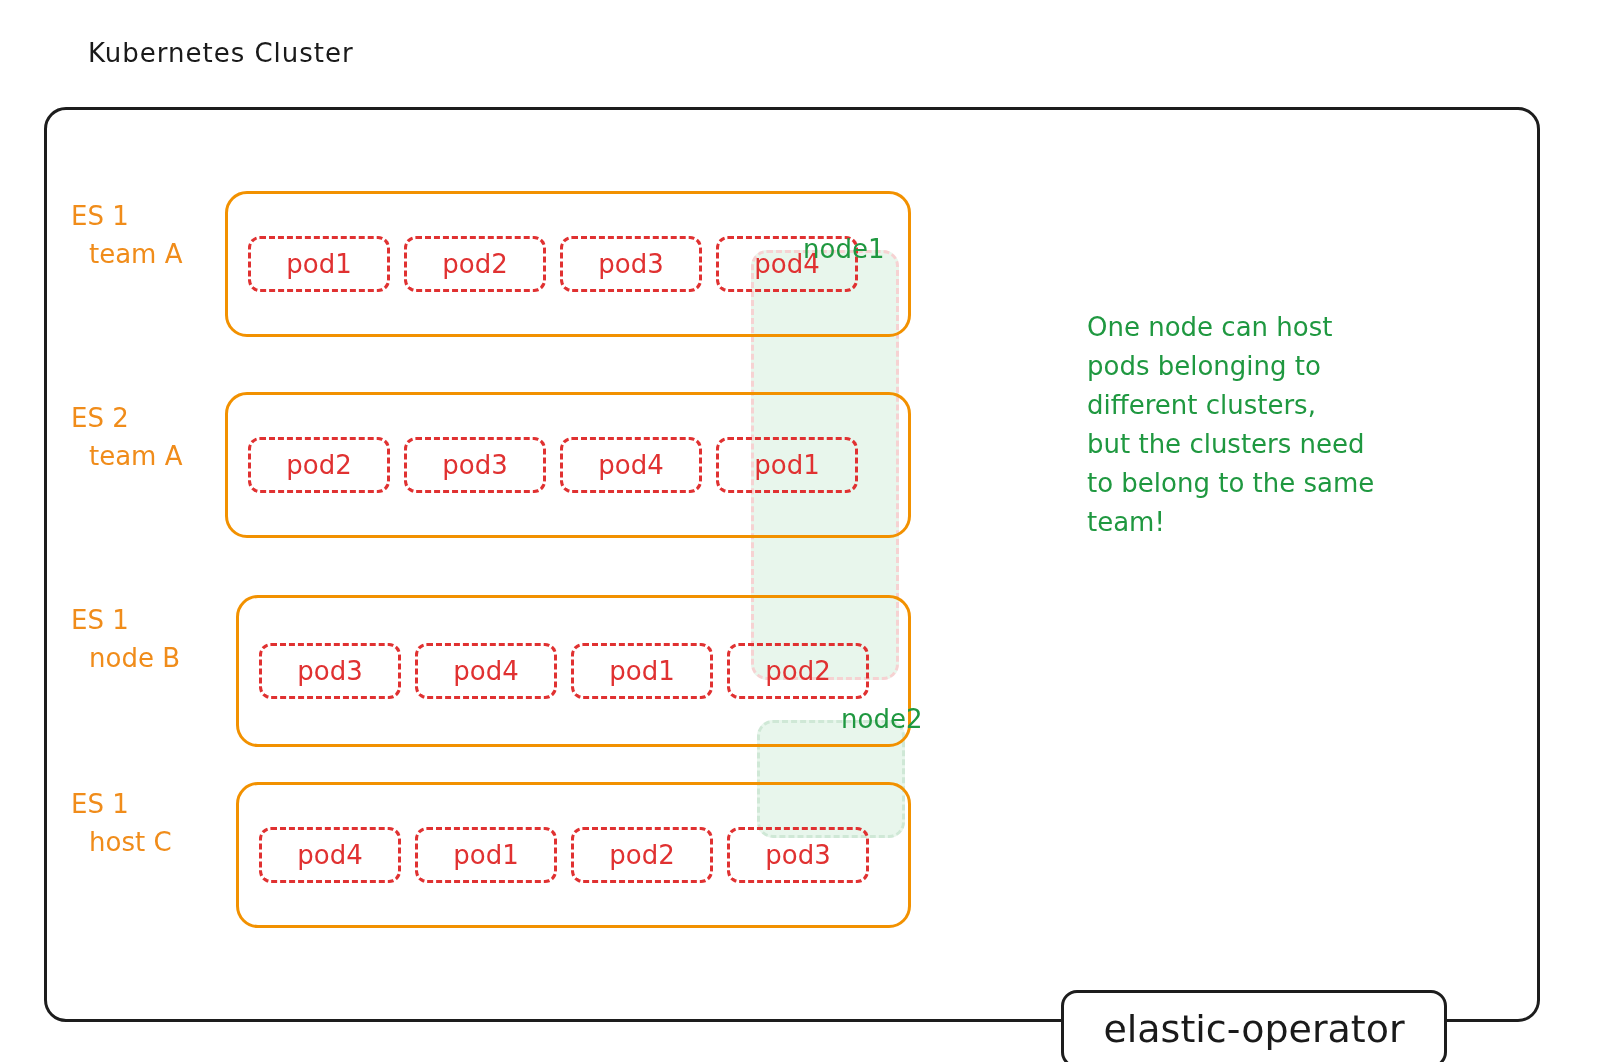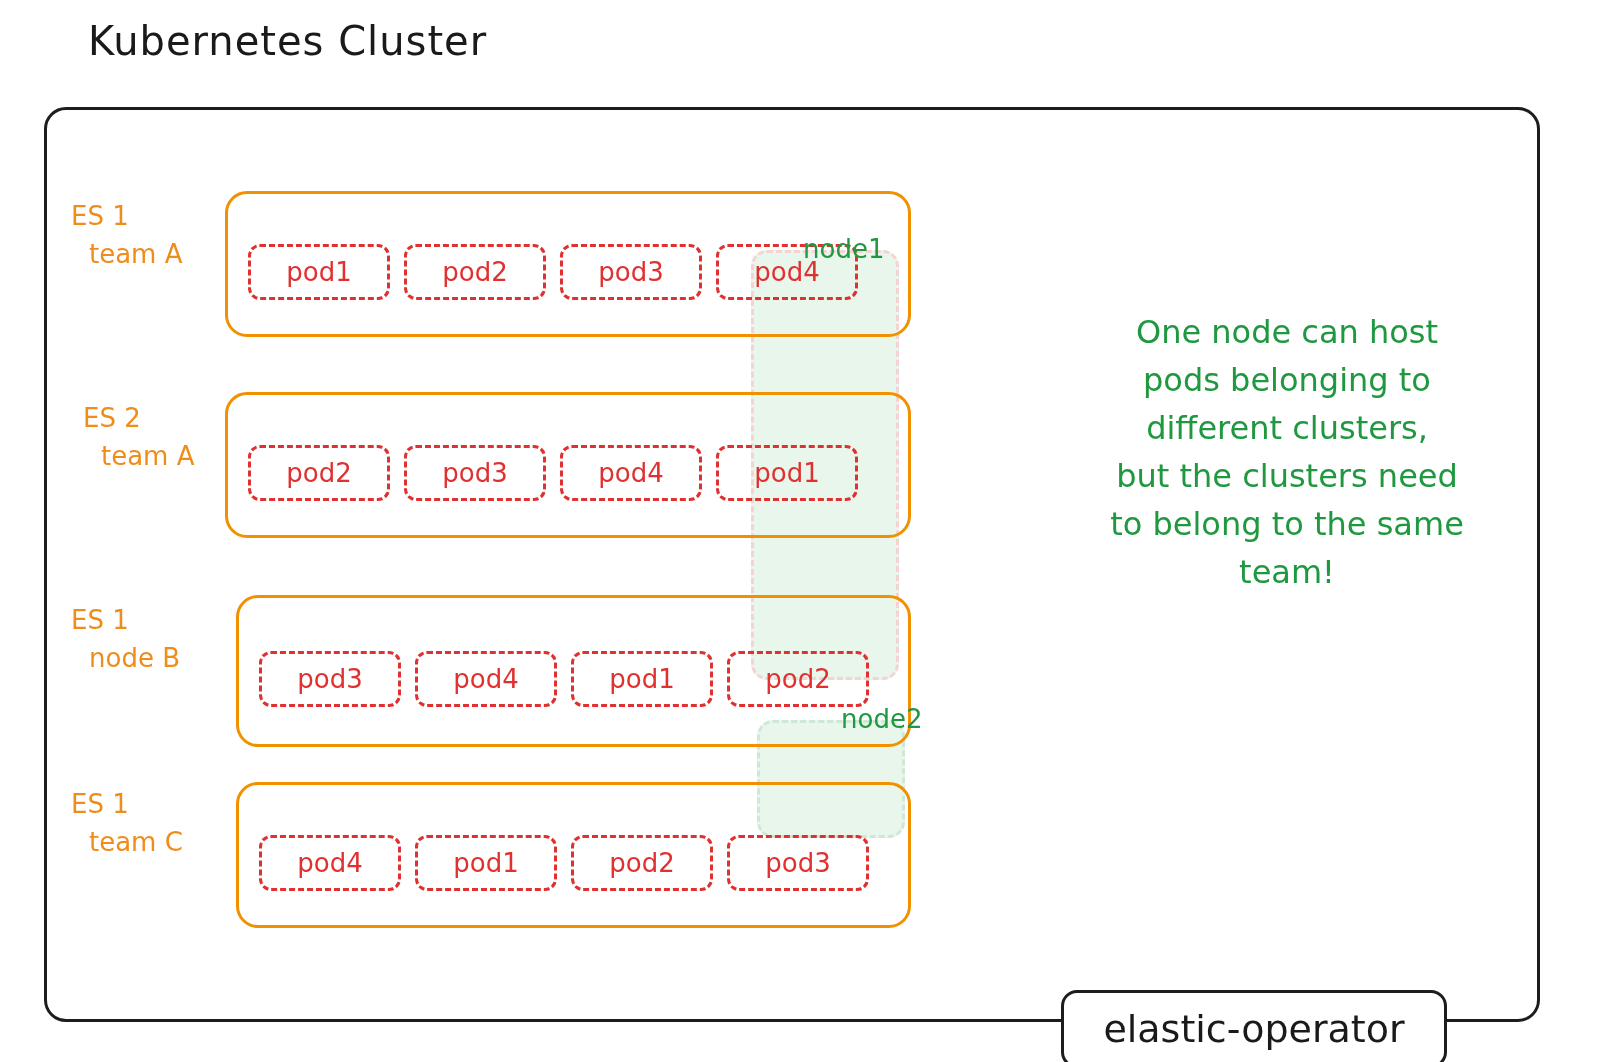--- a/index.html
+++ b/index.html
@@ -12,22 +12,22 @@
     height: 1062px;
     position: relative;
     font-family: "DejaVu Sans", sans-serif;
     overflow: hidden;
   }
 
   
   #page-title {
     position: absolute;
     left: 88px;
-    top: 18px;
-    font-size: 40px;
+    top: 38px;
+    font-size: 26px;
     letter-spacing: 1px;
     color: #1a1a1a;
     font-family: "DejaVu Sans", sans-serif;
     font-weight: 400;
     white-space: nowrap;
   }
 
   
   #cluster-container {
     position: absolute;
@@ -93,21 +93,21 @@
     box-sizing: border-box;
     border: 3px solid #f29100;
     border-radius: 22px;
     background: transparent;
     z-index: 4;
   }
 
   
   .pod-list {
     position: absolute;
-    top: 8px;
+    top: 0;
     left: 0;
     height: 100%;
     width: 100%;
     display: flex;
     align-items: center;
     z-index: 5;
     padding-left: 32px;
   }
   .pod {
     box-sizing: border-box;
@@ -125,26 +125,25 @@
     position: absolute;
   }
 
   
   #cluster-note {
     position: absolute;
     left: 1040px;
     top: 198px;
     width: 400px;
     color: #1f9840;
-    font-size: 32px;
+    font-size: 26px;
     line-height: 1.5;
     font-family: "DejaVu Sans", sans-serif;
     white-space: pre-line;
     z-index: 5;
-    text-align: center;
   }
 
   
   #elastic-operator-box {
     position: absolute;
     left: 1014px;
     top: 880px;
     width: 386px;
     height: 78px;
     border: 3px solid #1d1d1d;
@@ -182,21 +181,21 @@
   </div>
   <div class="es-box" style="left:178px; top:81px; width:686px; height:146px;">
     <div class="pod-list">
       <div class="pod" style="left:20px;">pod1</div>
       <div class="pod" style="left:176px;">pod2</div>
       <div class="pod" style="left:332px;">pod3</div>
       <div class="pod" style="left:488px;">pod4</div>
     </div>
   </div>
 
-  <div class="es-label" style="left:36px; top:290px;">
+  <div class="es-label" style="left:24px; top:290px;">
     <span class="es-name">ES 2</span>
     <span class="es-team">team A</span>
   </div>
   <div class="es-box" style="left:178px; top:282px; width:686px; height:146px;">
     <div class="pod-list">
       <div class="pod" style="left:20px;">pod2</div>
       <div class="pod" style="left:176px;">pod3</div>
       <div class="pod" style="left:332px;">pod4</div>
       <div class="pod" style="left:488px;">pod1</div>
     </div>
@@ -210,21 +209,21 @@
     <div class="pod-list">
       <div class="pod" style="left:20px;">pod3</div>
       <div class="pod" style="left:176px;">pod4</div>
       <div class="pod" style="left:332px;">pod1</div>
       <div class="pod" style="left:488px;">pod2</div>
     </div>
   </div>
 
   <div class="es-label" style="left:24px; top:676px;">
     <span class="es-name">ES 1</span>
-    <span class="es-team">team C</span>
+    <span class="es-team">host C</span>
   </div>
   <div class="es-box" style="left:189px; top:672px; width:675px; height:146px;">
     <div class="pod-list">
       <div class="pod" style="left:20px;">pod4</div>
       <div class="pod" style="left:176px;">pod1</div>
       <div class="pod" style="left:332px;">pod2</div>
       <div class="pod" style="left:488px;">pod3</div>
     </div>
   </div>
 

